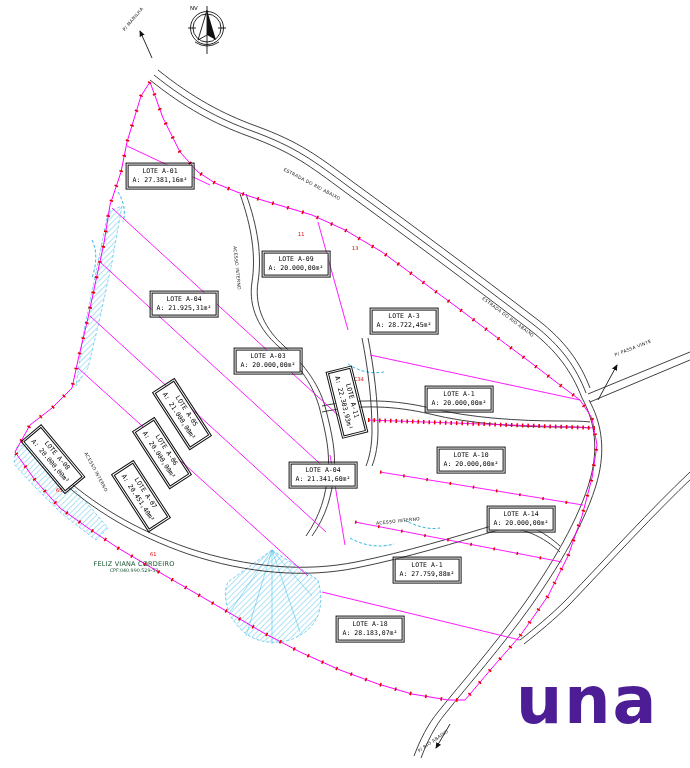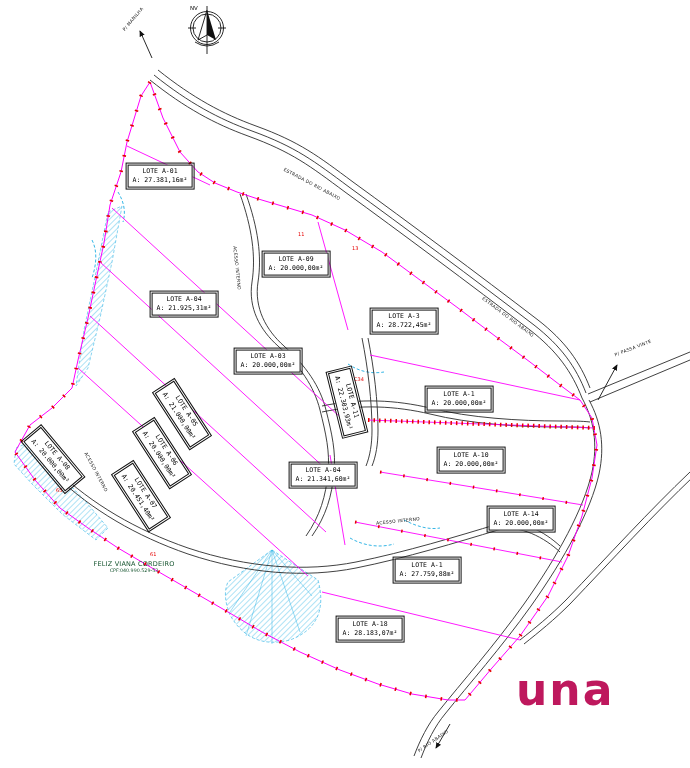--- a/index.html
+++ b/index.html
@@ -41,22 +41,22 @@
   .rl-int2{left:398px;top:521px;transform:translate(-50%,-50%) rotate(-6deg)}
   .rl-int3{left:237px;top:268px;transform:translate(-50%,-50%) rotate(84deg)}
 
   .compass-lbl{position:absolute;left:190px;top:5px;font-size:5.5px;color:#111;z-index:4;}
 
   .owner{position:absolute;left:118px;top:566px;transform:translate(-50%,-50%);
          text-align:center;color:#14532d;z-index:5;white-space:nowrap;margin-left:16px;}
   .owner .nm{font-size:6.5px;letter-spacing:.2px;}
   .owner .cpf{font-size:4.8px;}
 
-  .logo{position:absolute;left:516px;top:668px;font-size:44px;font-weight:bold;
-        color:#be185d;line-height:1;letter-spacing:2px;z-index:6;
+  .logo{position:absolute;left:516px;top:668px;font-size:65px;font-weight:bold;
+        color:#4c1d95;line-height:1;letter-spacing:2px;z-index:6;
         font-family:"DejaVu Sans",sans-serif;}
 </style>
 </head>
 <body>
 
 <div class="stage">
 
   <svg width="690" height="768" viewBox="0 0 690 768">
     <defs>
       <pattern id="hatch" width="4" height="4" patternUnits="userSpaceOnUse" patternTransform="rotate(45)">

